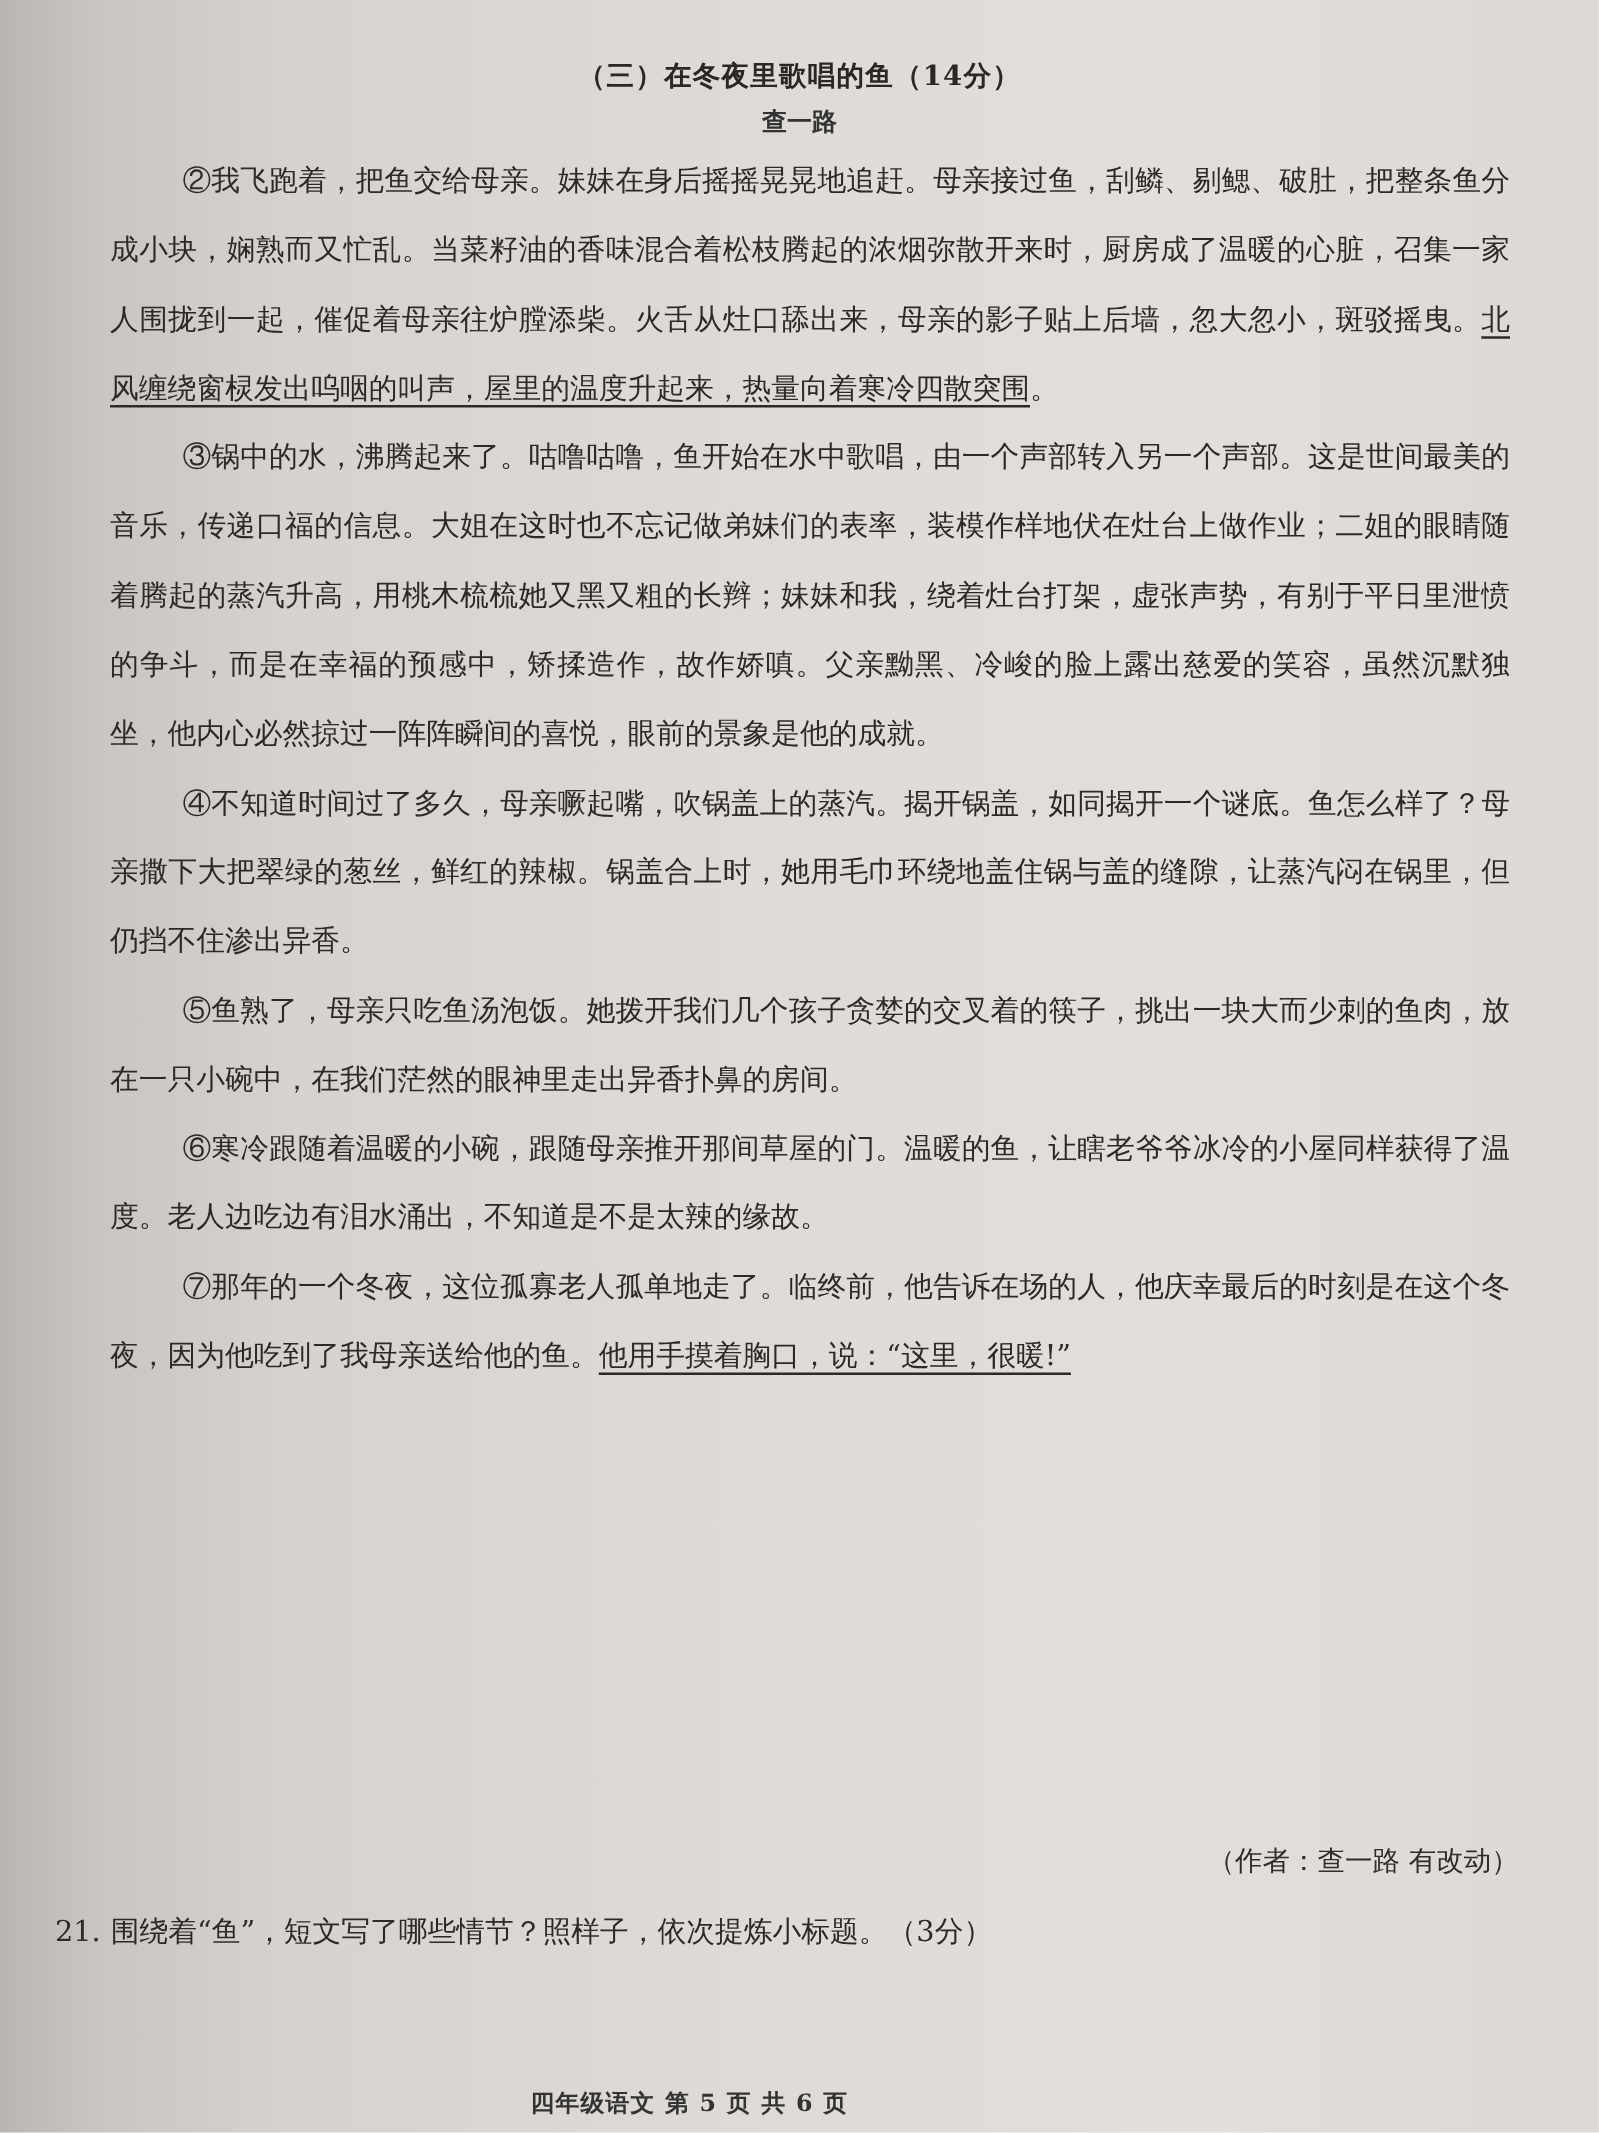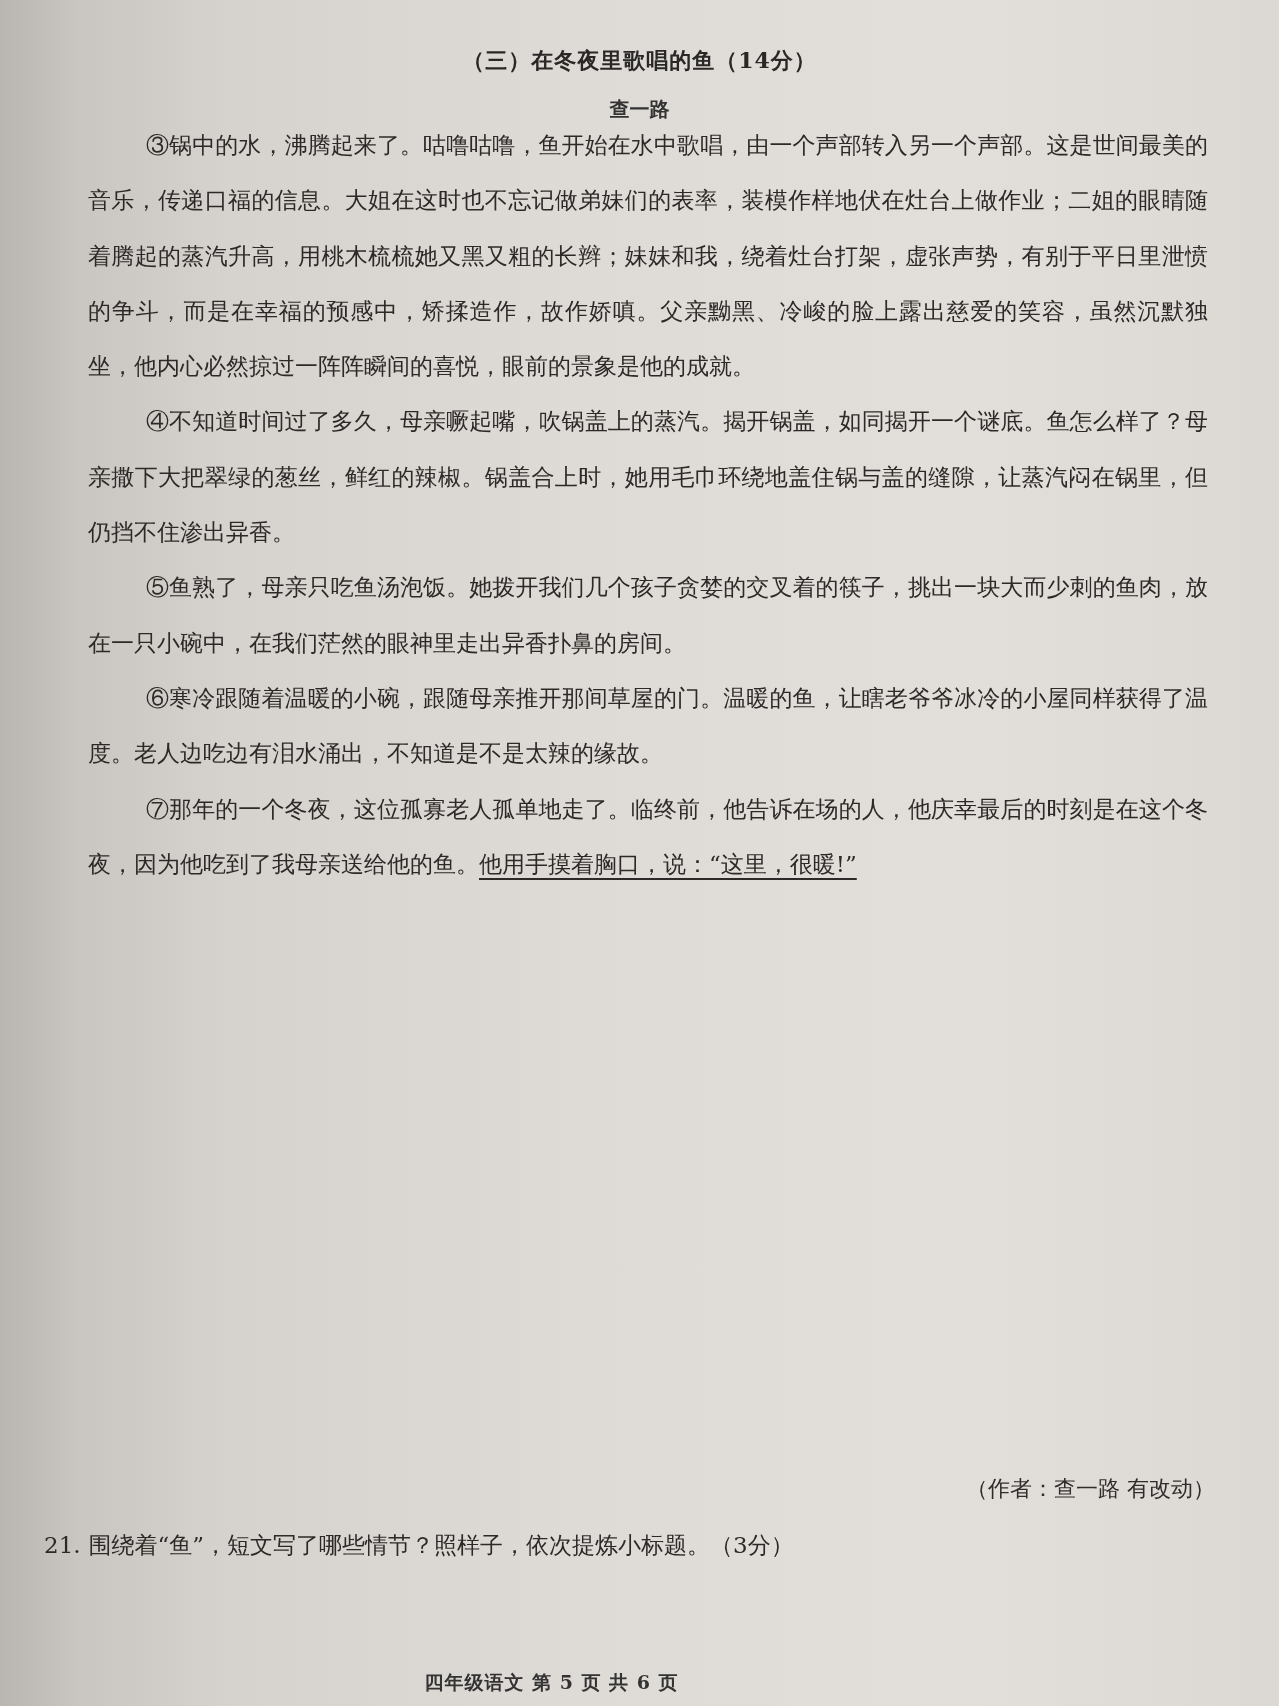--- a/index.html
+++ b/index.html
@@ -26,21 +26,21 @@
     top: 46px;
     text-align: center;
     font-size: 22px;
     font-weight: bold;
     letter-spacing: 1px;
     color: #2a2827;
   }
   .author {
     position: absolute;
     left: 0; width: 1279px;
-    top: 96px;
+    top: 84px;
     text-align: center;
     font-size: 20px;
     font-weight: bold;
     color: #333;
   }
   .body-text {
     position: absolute;
     left: 88px;
     top: 118px;
     width: 1120px;
@@ -113,20 +113,21 @@
 </style>
 </head>
 <body>
 
 <div class="page">
 
   <div class="title">（三）在冬夜里歌唱的鱼（14分）</div>
   <div class="author">查一路</div>
 
   <div class="body-text">
+    <p class="para"><span>②</span><span>我飞跑着，把鱼交给母亲。妹妹在身后摇摇晃晃地追赶。母亲接过鱼，刮鳞、剔鳃、破肚，把整条鱼分成小块，娴熟而又忙乱。当菜籽油的香味混合着松枝腾起的浓烟弥散开来时，厨房成了温暖的心脏，召集一家人围拢到一起，催促着母亲往炉膛添柴。火舌从灶口舔出来，母亲的影子贴上后墙，忽大忽小，斑驳摇曳。</span><span class="underlined">北风缠绕窗棂发出呜咽的叫声，屋里的温度升起来，热量向着寒冷四散突围</span><span>。</span></p>
     <p class="para"><span>③</span><span>锅中的水，沸腾起来了。咕噜咕噜，鱼开始在水中歌唱，由一个声部转入另一个声部。这是世间最美的音乐，传递口福的信息。大姐在这时也不忘记做弟妹们的表率，装模作样地伏在灶台上做作业；二姐的眼睛随着腾起的蒸汽升高，用桃木梳梳她又黑又粗的长辫；妹妹和我，绕着灶台打架，虚张声势，有别于平日里泄愤的争斗，而是在幸福的预感中，矫揉造作，故作娇嗔。父亲黝黑、冷峻的脸上露出慈爱的笑容，虽然沉默独坐，他内心必然掠过一阵阵瞬间的喜悦，眼前的景象是他的成就。</span></p>
     <p class="para"><span>④</span><span>不知道时间过了多久，母亲噘起嘴，吹锅盖上的蒸汽。揭开锅盖，如同揭开一个谜底。鱼怎么样了？母亲撒下大把翠绿的葱丝，鲜红的辣椒。锅盖合上时，她用毛巾环绕地盖住锅与盖的缝隙，让蒸汽闷在锅里，但仍挡不住渗出异香。</span></p>
     <p class="para"><span>⑤</span><span>鱼熟了，母亲只吃鱼汤泡饭。她拨开我们几个孩子贪婪的交叉着的筷子，挑出一块大而少刺的鱼肉，放在一只小碗中，在我们茫然的眼神里走出异香扑鼻的房间。</span></p>
     <p class="para"><span>⑥</span><span>寒冷跟随着温暖的小碗，跟随母亲推开那间草屋的门。温暖的鱼，让瞎老爷爷冰冷的小屋同样获得了温度。老人边吃边有泪水涌出，不知道是不是太辣的缘故。</span></p>
     <p class="para"><span>⑦</span><span>那年的一个冬夜，这位孤寡老人孤单地走了。临终前，他告诉在场的人，他庆幸最后的时刻是在这个冬夜，因为他吃到了我母亲送给他的鱼。</span><span class="underlined">他用手摸着胸口，说：“这里，很暖!”</span></p>
   </div>
 
   <div class="credit">（作者：查一路 有改动）</div>
 
   <div class="question">

